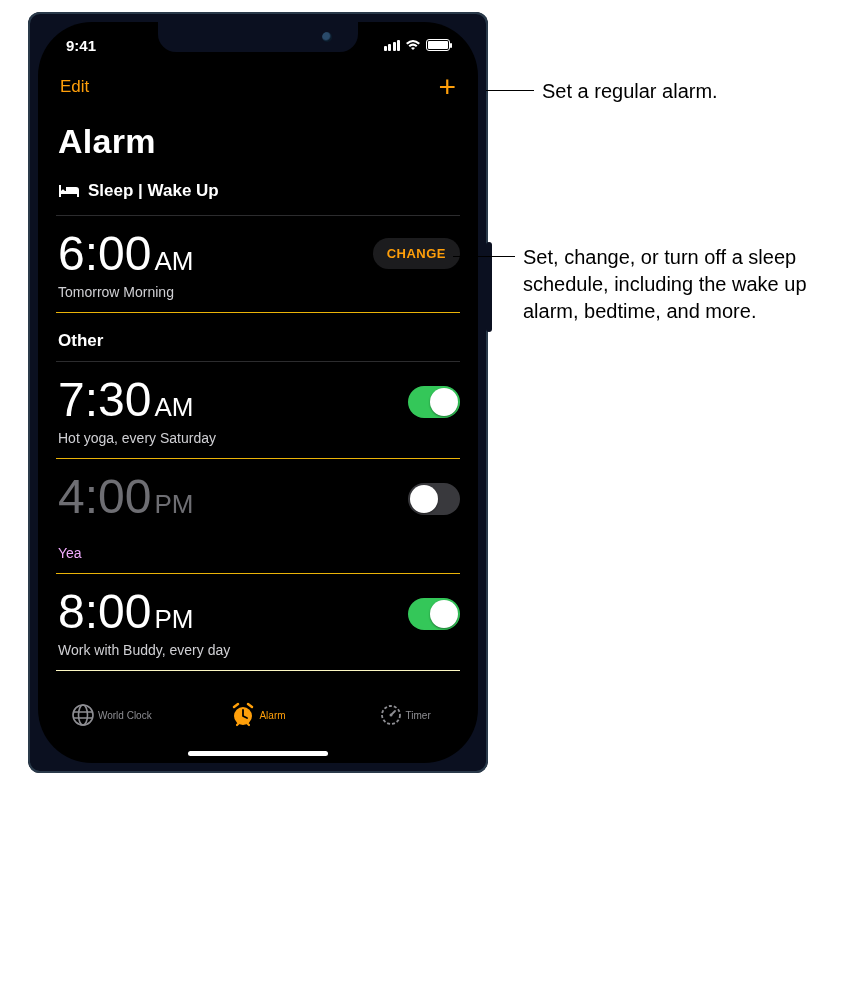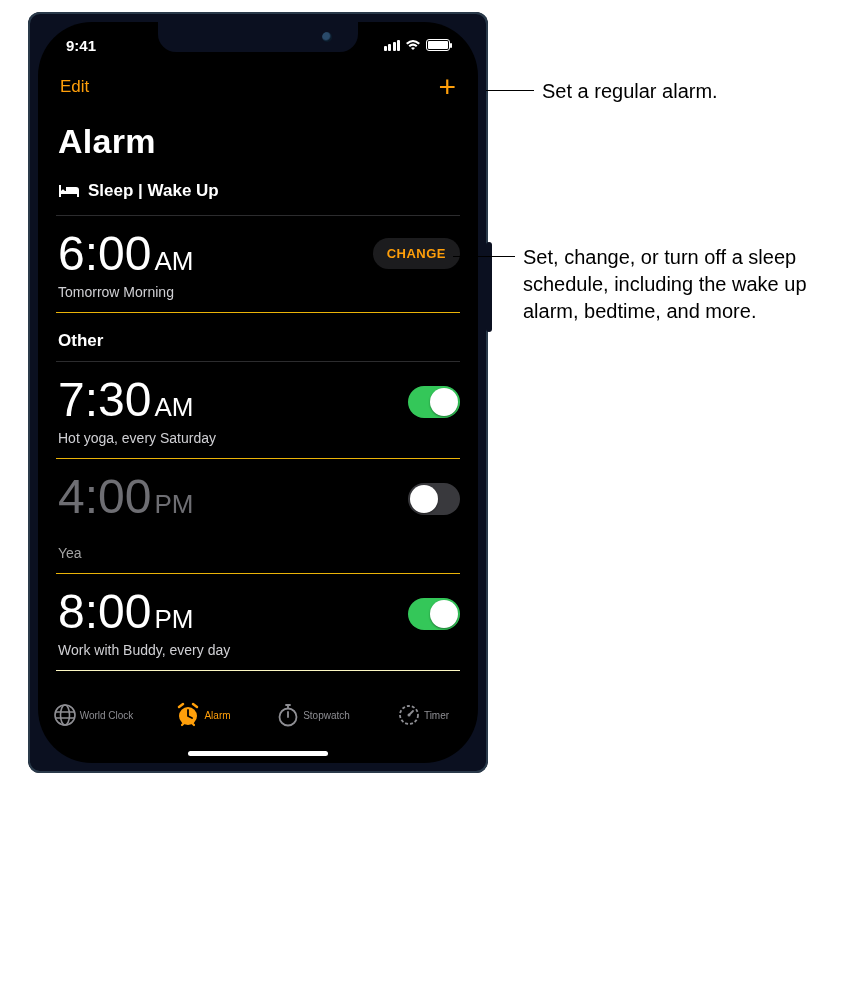--- a/index.html
+++ b/index.html
@@ -118,21 +118,21 @@
     position:relative;
     border-bottom:1px solid #eab308;
   }
   .time {
     font-size:48px; font-weight:300; line-height:1;
     display:flex; align-items:baseline;
   }
   .time .ampm { font-size:26px; margin-left:3px; }
   .time.dim { color:#6e6e73; }
   .sub { font-size:14px; color:#d0d0d4; margin-top:6px; }
-  .sub.dim { color:#a3a3a3;margin-top:24px; }
+  .sub.dim { color:#f0abfc;margin-top:24px; }
   .change-btn {
     position:absolute; right:0; top:22px;
     background:#1c1c1e; color:#FF9F0A;
     font-size:13px; font-weight:700; letter-spacing:0.5px;
     padding:8px 14px; border-radius:18px;
   }
   .toggle {
     position:absolute; right:0; top:24px;
     width:52px; height:32px; border-radius:16px;
     display:flex; align-items:center;
@@ -278,29 +278,20 @@
               <path d="M13 8 v6 l4 2" stroke="#000" stroke-width="1.8" fill="none" stroke-linecap="round"></path>
               <path d="M4 5 l4 -3 M22 5 l-4 -3" stroke="#FF9F0A" stroke-width="2.5" stroke-linecap="round"></path>
               <path d="M7 23 l2 -2 M19 23 l-2 -2" stroke="#FF9F0A" stroke-width="2.2" stroke-linecap="round"></path>
             </svg>
         </div>
         <span>Alarm</span>
       </div>
       <div class="tab">
         <div class="ico">
           <svg width="24" height="24" viewBox="0 0 24 24">
-              <circle cx="12" cy="14" r="8.5" fill="none" stroke="#8e8e93" stroke-width="1.8"></circle>
-              <path d="M12 14 v-5 M10 2 h4 M12 2 v3" stroke="#8e8e93" stroke-width="1.8" stroke-linecap="round"></path>
-            </svg>
-        </div>
-        <span>Stopwatch</span>
-      </div>
-      <div class="tab">
-        <div class="ico">
-          <svg width="24" height="24" viewBox="0 0 24 24">
               <circle cx="12" cy="12" r="9" fill="none" stroke="#8e8e93" stroke-width="1.8" stroke-dasharray="3 2"></circle>
               <path d="M12 12 l4 -4" stroke="#8e8e93" stroke-width="1.8" stroke-linecap="round"></path>
               <circle cx="12" cy="12" r="1.5" fill="#8e8e93"></circle>
             </svg>
         </div>
         <span>Timer</span>
       </div>
     </div>
 
     <div class="home-indicator"></div>

